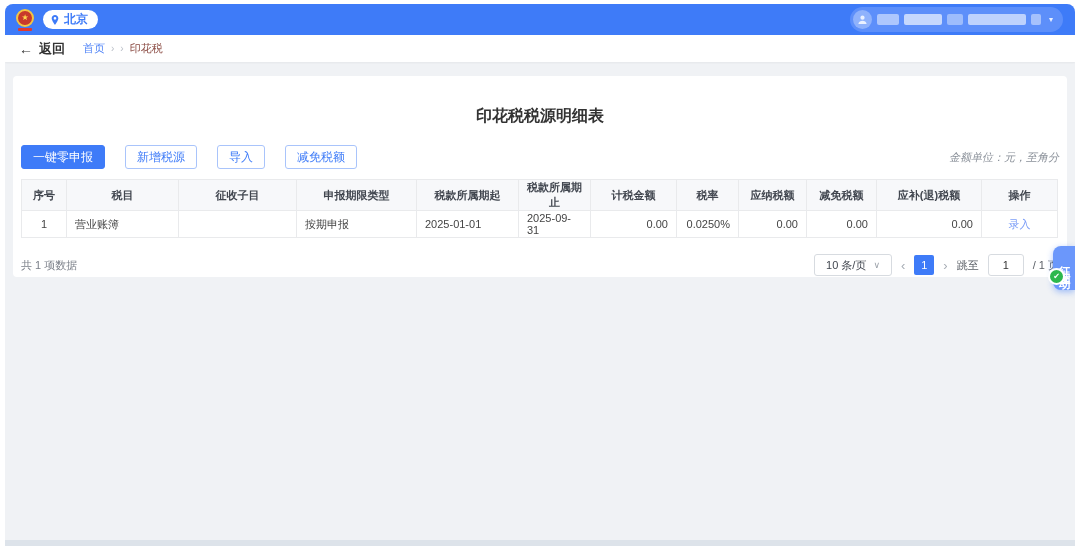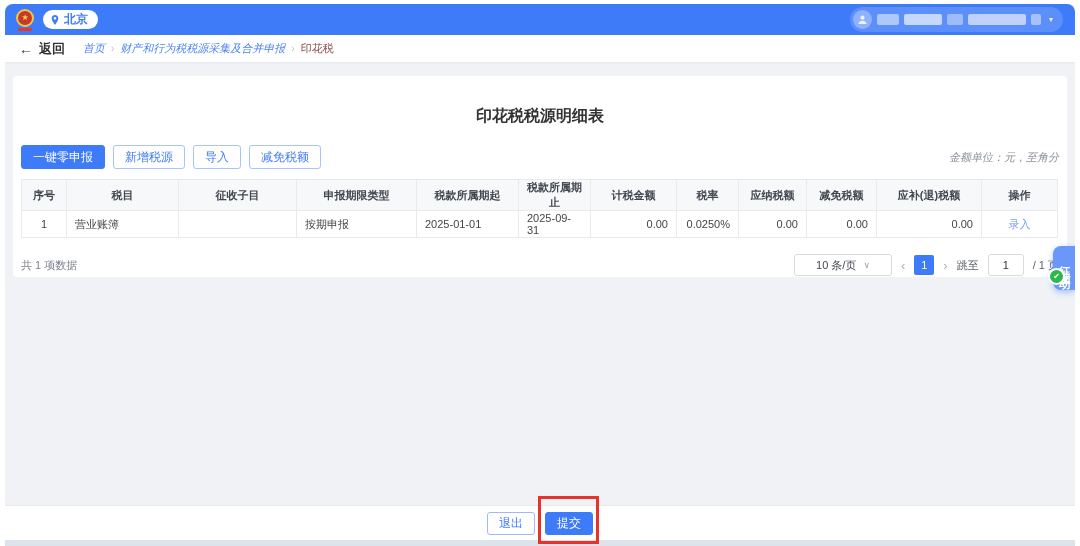--- a/index.html
+++ b/index.html
@@ -22,43 +22,43 @@
   .r1{width:22px;background:rgba(255,255,255,.50);} .r2{width:38px;background:rgba(255,255,255,.65);}
   .r3{width:16px;background:rgba(255,255,255,.40);} .r4{width:58px;background:rgba(255,255,255,.60);}
   .r5{width:10px;background:rgba(255,255,255,.45);}
   .user-caret { color:#e8efff; font-size:8px; margin-left:3px; }
 
   
   .breadcrumb-bar { position:absolute; top:31px; height:27px; left:0; right:0; background:#fff; display:flex; align-items:center; padding:0 14px; box-shadow:0 1px 2px rgba(0,0,0,0.05); z-index:2; }
   .back { color:#333; font-size:13px; font-weight:700; display:flex; gap:6px; align-items:center; cursor:pointer; }
   .back-arrow { font-size:14px; font-weight:400; }
   .crumbs { display:flex; align-items:center; gap:6px; font-size:11px; margin-left:18px; }
-  .crumb-link { color:#4d82f7; cursor:pointer;font-style:italic; }
+  .crumb-link { color:#4d82f7; cursor:pointer; }
   .crumb-sep { color:#b9bec7; font-size:10px; }
   .crumb-current { color:#8a4a42; }
 
   
   .content { position:absolute; top:58px; height:443px; left:0; right:0; background:#f0f2f5; }
   .card { position:absolute; left:8px; right:8px; top:14px; height:201px; background:#fff; border-radius:4px; }
   .card-title { text-align:center; font-size:16px; font-weight:700; color:#333; padding-top:30px; }
   .toolbar { display:flex; align-items:center; margin:18px 8px 0; }
   .btn { font-size:12px; height:24px; padding:0 11px; border-radius:3px; display:inline-flex; align-items:center; justify-content:center; cursor:pointer; white-space:nowrap; }
   .btn-primary { background:#3e7bf8; color:#fff; border:1px solid #3e7bf8; }
-  .btn-outline { background:#fff; color:#3e7bf8; border:1px solid #a9c4fb; margin-left:8px; }
+  .btn-outline { background:#fff; color:#3e7bf8; border:1px solid #a9c4fb; margin-left:20px; }
   .unit-note { margin-left:auto; color:#8a9099; font-size:11px;font-style:italic; }
 
   table.grid { border-collapse:collapse; margin:10px 8px 0; width:1036px; table-layout:fixed; }
   .grid th { background:#f7f8fa; border:1px solid #e9eaec; font-size:11px; color:#41464f; font-weight:700; height:23px; text-align:center; padding:0 4px; }
   .grid td { border:1px solid #e9eaec; font-size:11px; color:#444; height:27px; padding:0 8px; background:#fff; text-align:left; }
   .grid td.c { text-align:center; } .grid td.r { text-align:right;margin-top:12px; }
   .link { color:#7d9ef7; cursor:pointer; }
 
   .table-footer { display:flex; align-items:center; margin:16px 8px 0; font-size:11px; color:#7a7f88; }
   .pager { margin-left:auto; display:flex; align-items:center; gap:9px; color:#5a5f66; }
-  .size-select { border:1px solid #d7dbe0; border-radius:3px; height:22px; padding:0 21px; display:flex; align-items:center; gap:7px; background:#fff; font-size:11px; color:#41464f; cursor:pointer; }
+  .size-select { border:1px solid #d7dbe0; border-radius:3px; height:22px; padding:0 11px; display:flex; align-items:center; gap:7px; background:#fff; font-size:11px; color:#41464f; cursor:pointer; }
   .select-caret { color:#9aa0a8; font-size:9px; }
   .pg-arrow { color:#a7adb5; font-size:13px; cursor:pointer; }
   .pg-num { width:20px; height:20px; border-radius:2px; background:#3e7bf8; color:#fff; font-size:11px; display:flex; align-items:center; justify-content:center; cursor:pointer; }
   .jump-label { color:#5a5f66; }
   .jump-input { width:36px; height:22px; border:1px solid #d7dbe0; border-radius:3px; text-align:center; font-size:11px; color:#333; background:#fff; font-family:inherit; }
   .pages-text { color:#5a5f66; }
 
   
   .float-tab { position:absolute; right:0; top:242px; width:22px; background:#6b97fb; border-radius:8px 0 0 8px; padding:10px 0 18px; display:flex; justify-content:center; box-shadow:0 2px 6px rgba(61,124,248,.45); cursor:pointer; z-index:5; }
   .float-tab-text { writing-mode:vertical-lr; color:#fff; font-size:12px; font-weight:700; letter-spacing:4px; }
@@ -107,21 +107,20 @@
   </header>
 
   <nav class="breadcrumb-bar">
     <span class="back">
       <span class="back-arrow">←</span>
       <span>返回</span>
     </span>
     <span class="crumbs">
       <span class="crumb-link">首页</span>
       <span class="crumb-sep">›</span>
-      <span class="crumb-link">财产和行为税税源采集及合并申报</span>
       <span class="crumb-sep">›</span>
       <span class="crumb-current">印花税</span>
     </span>
   </nav>
 
   <main class="content">
     <section class="card">
       <h1 class="card-title">印花税税源明细表</h1>
 
       <div class="toolbar">
@@ -199,22 +198,15 @@
         </div>
       </div>
     </section>
   </main>
 
   <aside class="float-tab">
     <span class="float-tab-text">征纳互动</span>
     <span class="green-badge">✔</span>
   </aside>
 
-  <footer class="footer">
-    <button class="btn btn-exit">退出</button>
-    <span class="submit-wrap">
-      <button class="btn btn-submit">提交</button>
-      <span class="red-box"></span>
-    </span>
-  </footer>
 
   <div class="bottom-strip"></div>
 </div>
 
 </body></html>

